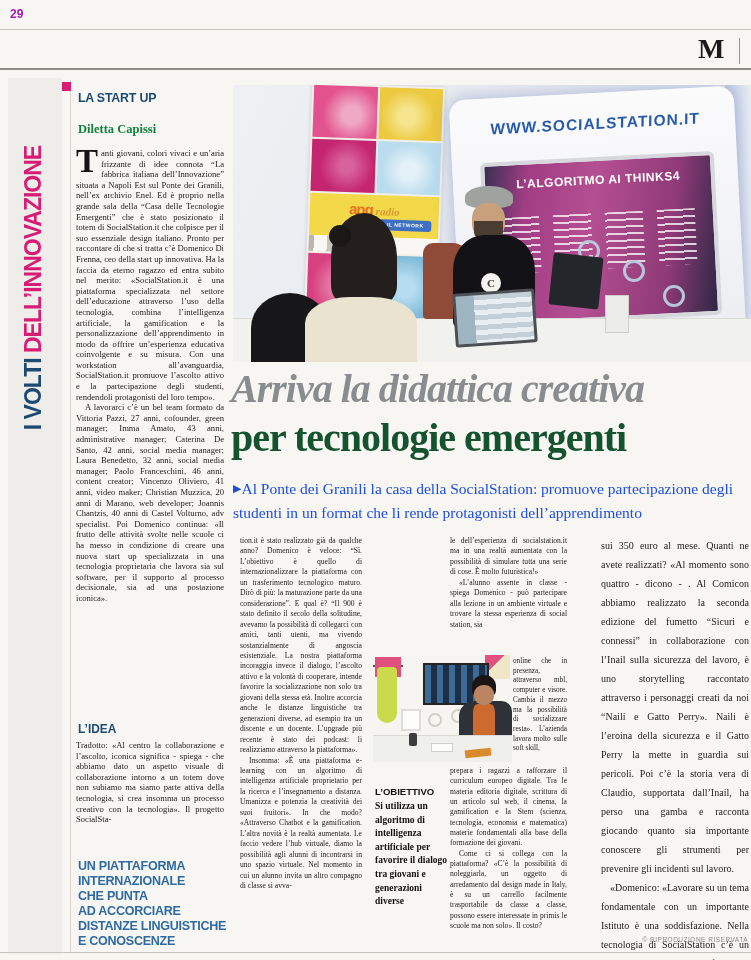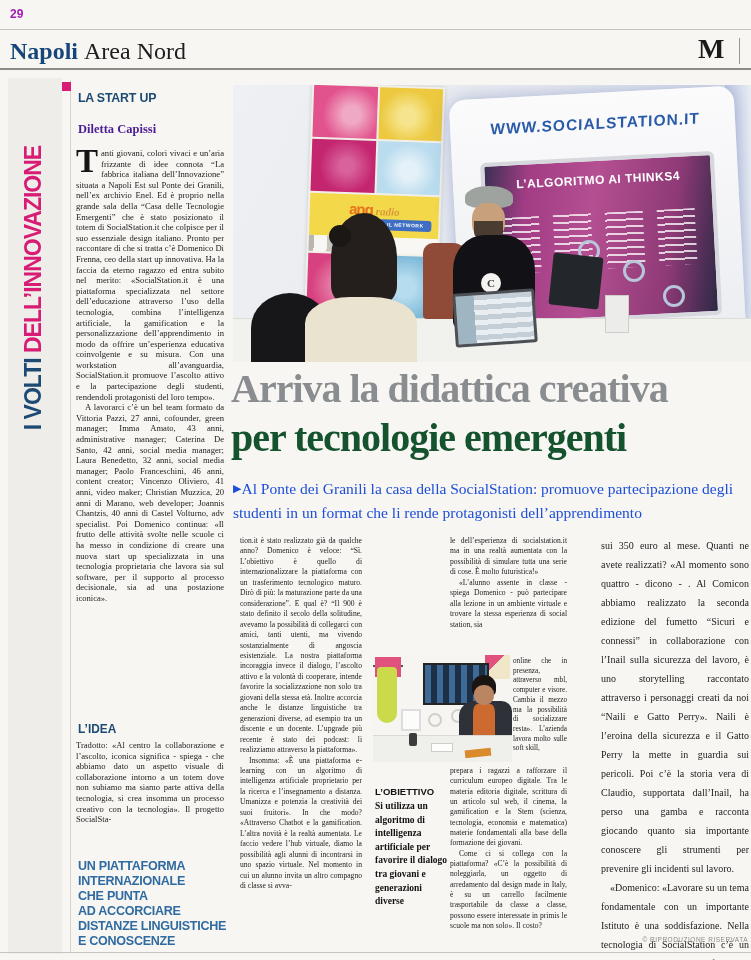--- a/index.html
+++ b/index.html
@@ -17,39 +17,39 @@
   
   .rail-strip{left:8px;top:78px;width:54px;height:876px;background:#efede9;}
   .rail-rule{left:70px;top:80px;width:1px;height:872px;background:#d8d4cd;}
   .rail-square{left:62px;top:82px;width:9px;height:9px;background:#d81b74;}
   .rail-text{left:-158px;top:270px;width:392px;height:36px;transform:rotate(-90deg);
              font:bold 23px "Liberation Sans",sans-serif;letter-spacing:-1px;white-space:nowrap;text-align:center;}
   .rt-blue{color:#1c4a73;} .rt-mag{color:#d81b74;}
   
   .kicker{left:78px;top:90px;font:bold 13px "Liberation Sans",sans-serif;color:#1c4a73;
           letter-spacing:-0.2px;transform:scaleX(.95);transform-origin:left;}
-  .byline{left:78px;top:122px;font:bold 12.5px "Liberation Serif",serif;color:#4c1d95;}
+  .byline{left:78px;top:122px;font:bold 12.5px "Liberation Serif",serif;color:#15803d;}
   .subhead-idea{left:78px;top:722px;font:bold 12.5px "Liberation Sans",sans-serif;color:#1c4a73;transform:scaleX(.95);transform-origin:left;}
   .pull{left:78px;top:858px;width:160px;font:bold 13.5px "Liberation Sans",sans-serif;
         color:#2f6ba0;line-height:15px;letter-spacing:-0.3px;transform:scaleX(.93);transform-origin:left;}
   
   .textcol{font-family:"Liberation Serif",serif;text-align:justify;color:#222;}
   .textcol p{margin:0;}
   .indent{text-indent:9px;}
   .lead{left:76px;top:148px;width:148px;font-size:8.6px;line-height:10.6px;}
   .para3{left:76px;top:740px;width:148px;font-size:8.6px;line-height:10.6px;}
   .dropcap{float:left;font:bold 33px/27px "Liberation Serif",serif;color:#141414;padding:0 3px 0 0;}
   .col2{left:240px;top:536px;width:122px;font-size:7.6px;line-height:10.45px;}
   .col3a{left:450px;top:536px;width:117px;font-size:7.6px;line-height:10.45px;}
   .col3wrap{left:513px;top:657px;width:54px;font-size:7.2px;line-height:9.7px;}
   .col3c{left:450px;top:766px;width:117px;font-size:7.6px;line-height:10.35px;}
   .col4{left:601px;top:536px;width:148px;font-size:10px;line-height:19px;}
   
   .headline{left:231px;top:364px;width:520px;font:bold 40px/49px "Liberation Serif",serif;letter-spacing:-1px;}
-  .hl1{color:#8a8d90;} .hl2{color:#14532d;}
+  .hl1{color:#8a8d90;font-style:italic;} .hl2{color:#14532d;}
   .standfirst{left:233px;top:476px;width:516px;font:15.5px/24px "Liberation Serif",serif;color:#1d4ed8;text-align:left;}
   .sf-arrow{font-size:11px;vertical-align:2px;}
   
   .cap-label{left:375px;top:786px;font:bold 9.5px "Liberation Sans",sans-serif;color:#111;}
   .cap-text{left:375px;top:800px;width:74px;font:bold 9.5px/13.6px "Liberation Serif",serif;color:#111;}
   .copyright{left:598px;top:936px;width:150px;text-align:right;font:6.5px "Liberation Sans",sans-serif;
              color:#8d8a85;letter-spacing:.5px;}
   .bottom-rule{left:0;top:952px;width:751px;}
   
   .photo-main{left:233px;top:85px;width:518px;height:277px;overflow:hidden;
@@ -122,24 +122,20 @@
   .md-note{position:absolute;left:58px;top:88px;width:20px;height:7px;background:#fdfdfb;border:1px solid #cfcfc9;}
   .md-mag{position:absolute;left:92px;top:94px;width:26px;height:8px;background:#d98a2b;transform:rotate(-6deg);}
 </style>
 </head>
 <body>
 
 <div class="page">
 
   <div class="abs pagenum">29</div>
   <div class="abs rule" style="left:0;top:29px;width:751px;"></div>
-  <div class="abs section-title">
-    <span>Napoli</span>
-    <span class="section-sub" style="font-weight:normal;color:#1d1d1d;">Area Nord</span>
-  </div>
   <div class="abs mast">M</div>
   <div class="abs mast-rule"></div>
   <div class="abs rule-dark" style="left:0;top:68px;width:751px;"></div>
 
   <div class="abs rail-strip"></div>
   <div class="abs rail-rule"></div>
   <div class="abs rail-square"></div>
   <div class="abs rail-text">
     <span class="rt-blue">I VOLTI</span>
     <span class="rt-mag">DELL’INNOVAZIONE</span>

